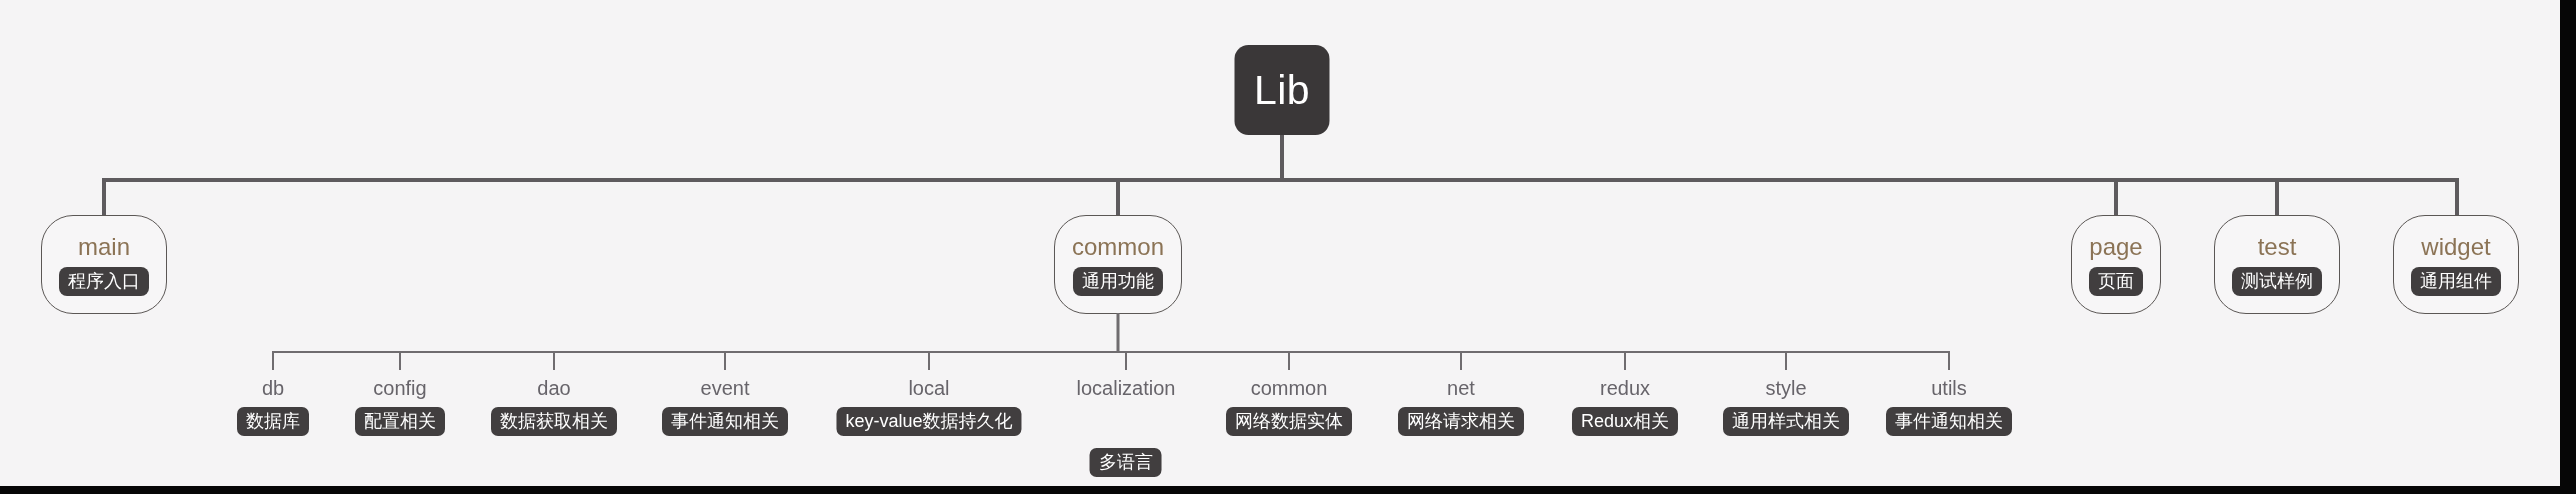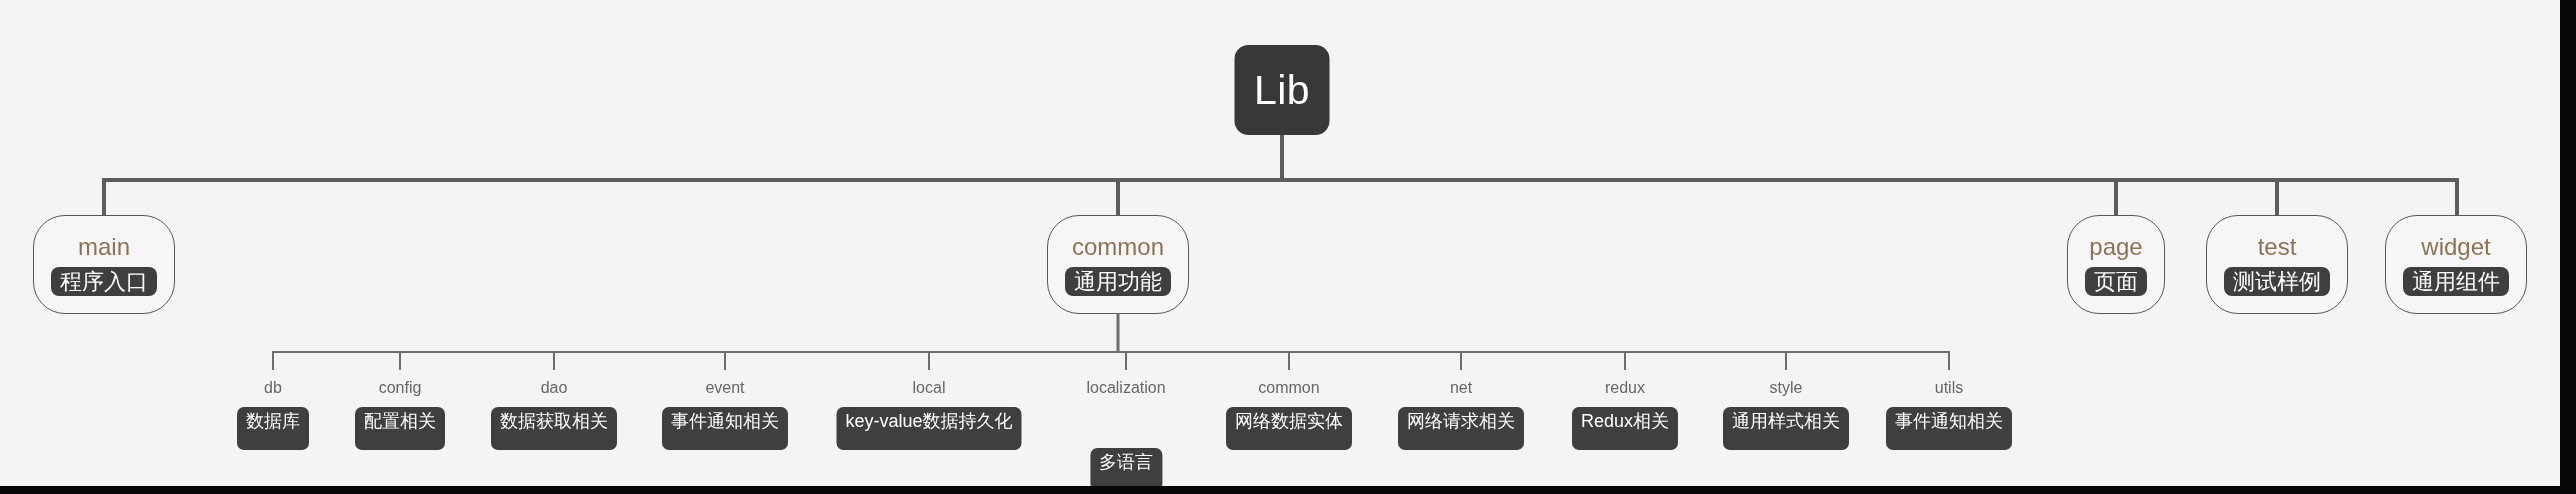--- a/index.html
+++ b/index.html
@@ -39,31 +39,31 @@
   .node{
     position:absolute; top:215px; height:99px; transform:translateX(-50%);
     background:var(--node-bg); border:1.5px solid var(--node-border);
     border-radius:32px; box-sizing:border-box;
     display:flex; flex-direction:column; align-items:center; justify-content:center;
     gap:7px; padding:8px 17px; min-width:85px;
   }
   .node-title{color:var(--node-title); font-size:24px; line-height:26px; white-space:nowrap;}
   .badge{
     background:var(--badge-bg); color:var(--badge-text);
-    font-size:22px; line-height:29px; height:29px; padding:0 9px;
+    font-size:18px; line-height:29px; height:29px; padding:0 9px;
     border-radius:8px; white-space:nowrap;
   }
 
   
   .child{
     position:absolute; top:376px; transform:translateX(-50%);
     display:flex; flex-direction:column; align-items:center; gap:7px;
   }
-  .child-title{color:var(--child-title); font-size:16px; line-height:24px; white-space:nowrap;}
-  .badge.small{font-size:18px; line-height:29px; height:43px; border-radius:7px;}
+  .child-title{color:var(--child-title); font-size:20px; line-height:24px; white-space:nowrap;}
+  .badge.small{font-size:18px; line-height:29px; height:29px; border-radius:7px;}
 </style>
 </head>
 <body>
 
 <div class="stage">
 
   <div class="root-node" style="left:1282px; top:45px;">
     <span>Lib</span>
   </div>
 

